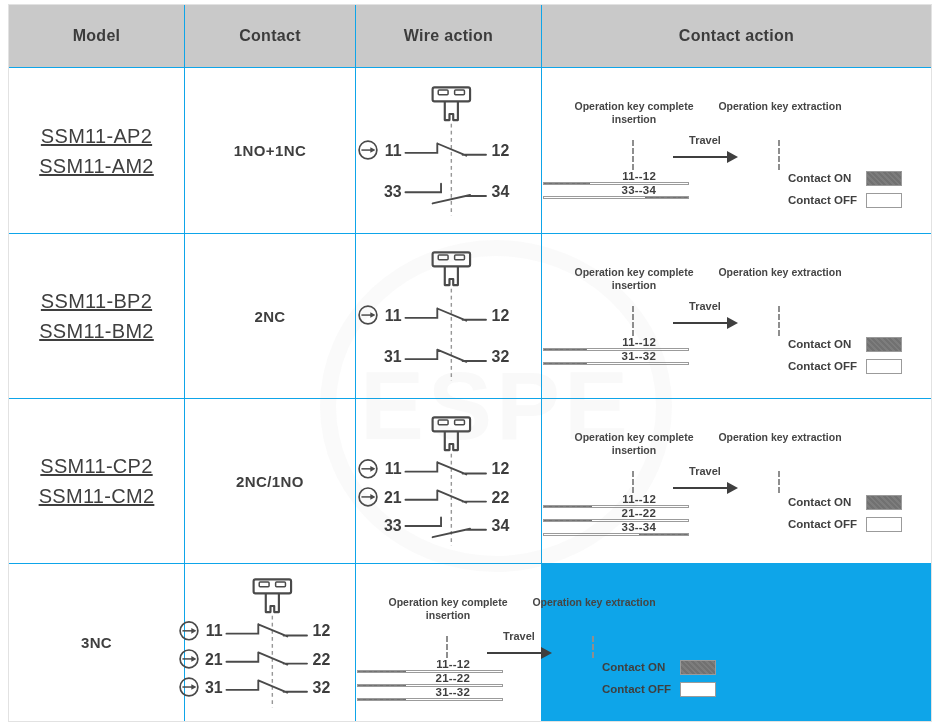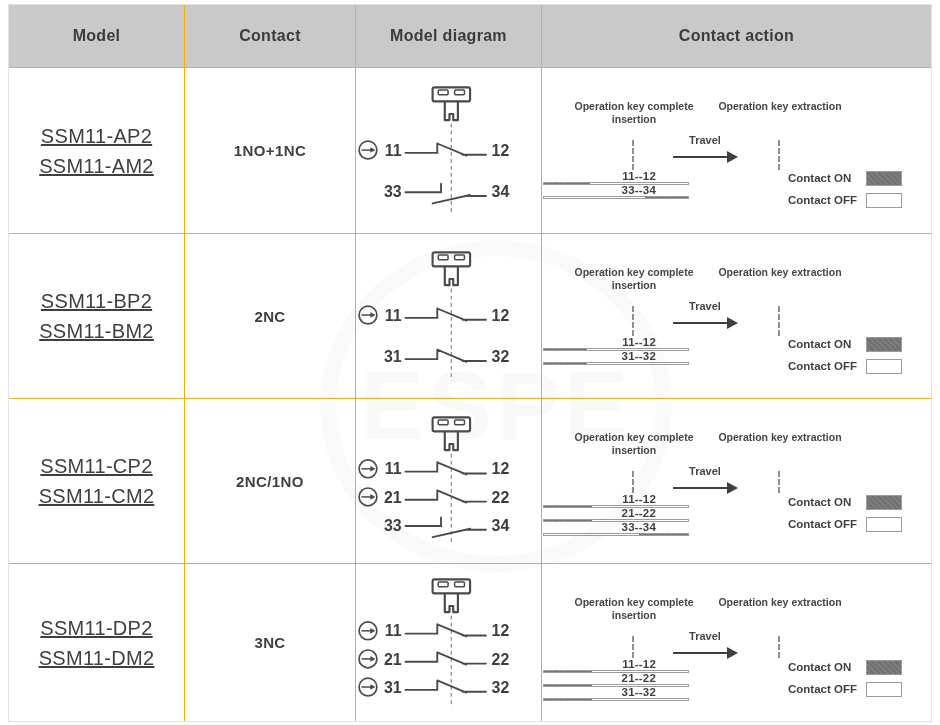--- a/index.html
+++ b/index.html
@@ -1,19 +1,19 @@
 <!DOCTYPE html>
 <html><head>
 <meta charset="utf-8">
 <style>
   html,body{margin:0;padding:0;background:#fff;}
   .page{width:940px;height:725px;box-sizing:border-box;padding:4px 8px 3px;position:relative;
         font-family:"Liberation Sans","DejaVu Sans",sans-serif;color:#3d3d3d;overflow:hidden;background:#fff;}
   .grid{display:grid;grid-template-columns:175px 170px 185px 1fr;grid-template-rows:62px 165px 164px 164px auto;
-        gap:1px;background:#eab308;border:1px solid #e2e2e2;height:100%;box-sizing:border-box;position:relative;z-index:1;}
+        gap:1px;background:#0ea5e9;border:1px solid #e2e2e2;height:100%;box-sizing:border-box;position:relative;z-index:1;}
   .cell{background:#fff;display:flex;align-items:center;justify-content:center;flex-direction:column;position:relative;}
   .hcell{background:#c9c9c9;display:flex;align-items:center;justify-content:center;
          font-size:16px;font-weight:600;color:#3c3c3c;letter-spacing:.3px;}
   .model-line{font-size:20px;line-height:30px;letter-spacing:.3px;color:#3f3f3f;font-weight:500;text-decoration:underline;}
   .contact-val{font-size:15px;font-weight:600;color:#3f3f3f;letter-spacing:.4px;}
   .wire-svg{width:192px;height:150px;display:block;}
 
   
   .acell{background:#fff;position:relative;}
   .actionbox{position:absolute;left:1px;top:6px;width:372px;height:152px;}
@@ -50,21 +50,21 @@
 </style>
 </head>
 <body>
 
 <div class="page">
   <div class="watermark">ESPE</div>
   <div class="grid">
 
     <div class="hcell">Model</div>
     <div class="hcell">Contact</div>
-    <div class="hcell">Model diagram</div>
+    <div class="hcell">Wire action</div>
     <div class="hcell">Contact action</div>
 
     <div class="cell">
       <div class="model-line">SSM11-AP2</div>
       <div class="model-line">SSM11-AM2</div>
     </div>
     <div class="cell">
       <span class="contact-val">1NO+1NC</span>
     </div>
     <div class="cell">
@@ -245,24 +245,20 @@
             <span class="swatch on"></span>
           </div>
           <div class="legend-row">
             <span class="txt">Contact OFF</span>
             <span class="swatch off"></span>
           </div>
         </div>
       </div>
     </div>
 
-    <div class="cell">
-      <div class="model-line">SSM11-DP2</div>
-      <div class="model-line">SSM11-DM2</div>
-    </div>
     <div class="cell">
       <span class="contact-val">3NC</span>
     </div>
     <div class="cell">
       <svg class="wire-svg" viewBox="0 0 205 150">
           <line x1="105" y1="46" x2="105" y2="144" stroke="#979797" stroke-width="1.5" stroke-dasharray="4 3.5"></line>
           <rect fill="none" stroke="#4a4a4a" stroke-linejoin="round" x="85" y="7" width="40" height="15" rx="2" stroke-width="2.3"></rect>
           <rect fill="none" stroke="#4a4a4a" stroke-linejoin="round" x="91" y="10" width="10.5" height="5" rx="1" stroke-width="1.6"></rect>
           <rect fill="none" stroke="#4a4a4a" stroke-linejoin="round" x="108.5" y="10" width="10.5" height="5" rx="1" stroke-width="1.6"></rect>
           <path fill="none" stroke="#4a4a4a" stroke-linejoin="round" d="M98,22 L98,42 L103,42 L103,35.5 L107,35.5 L107,42 L112,42 L112,22" stroke-width="2.3"></path>

